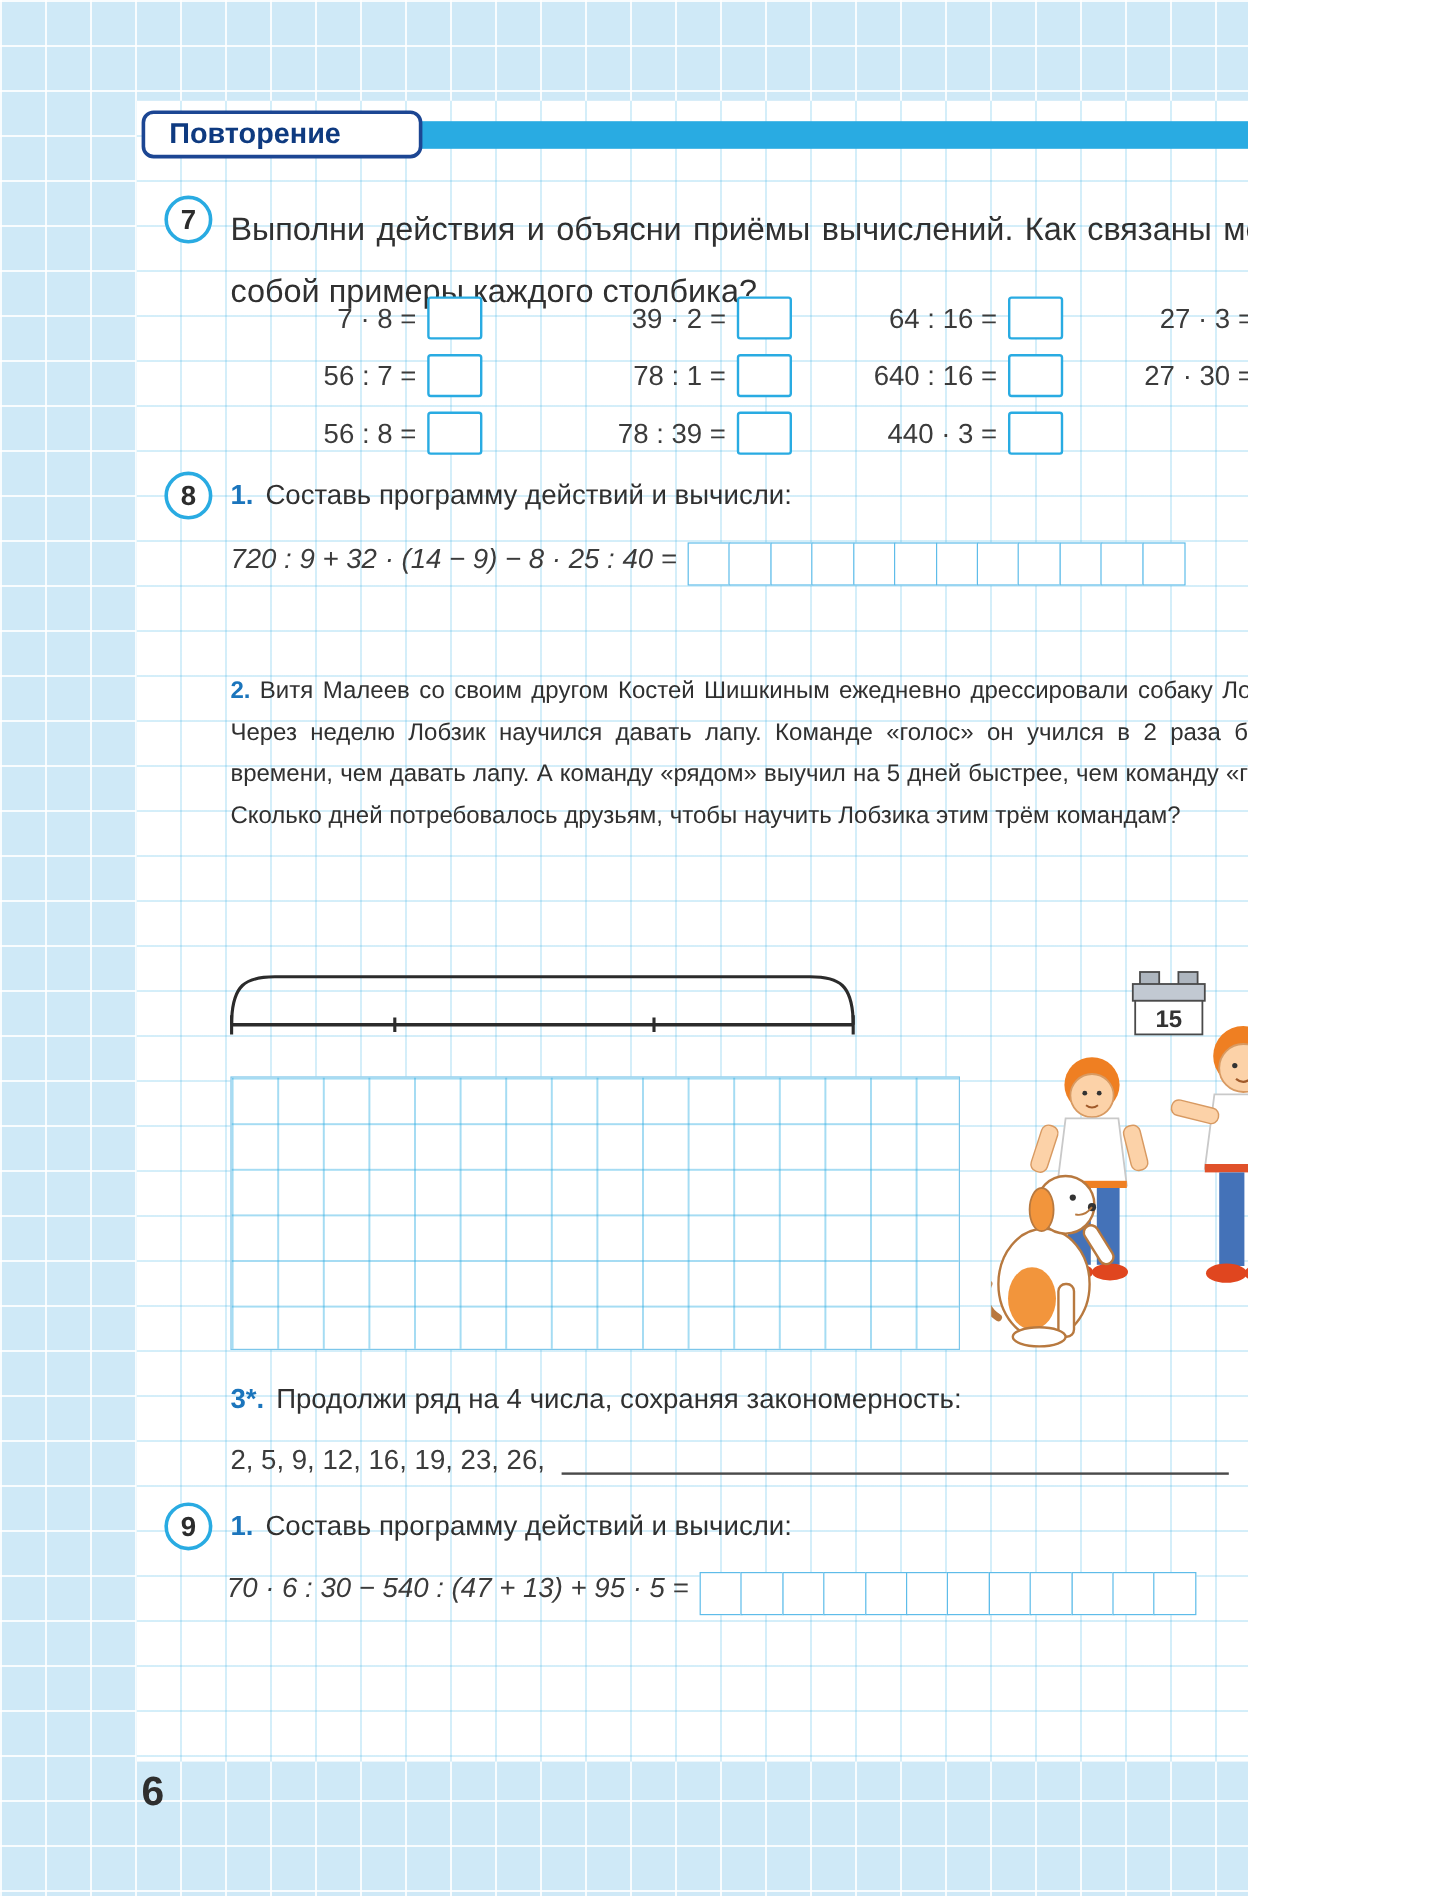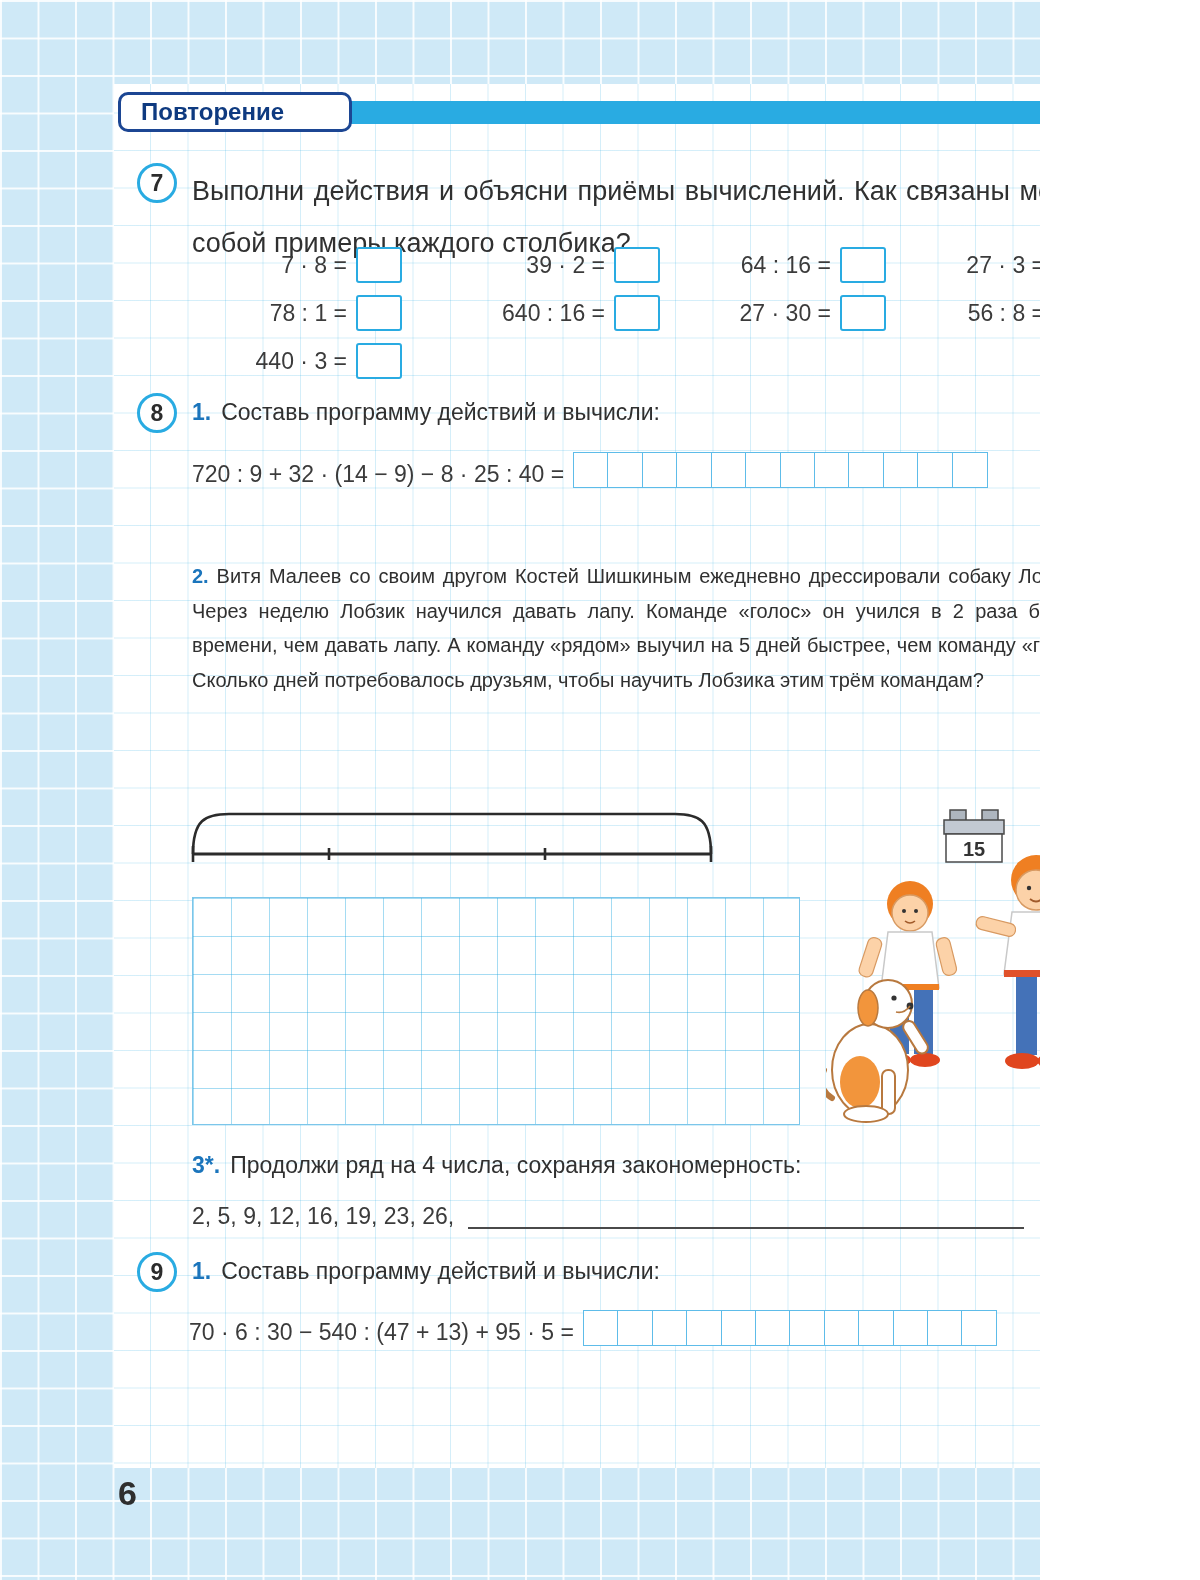--- a/index.html
+++ b/index.html
@@ -38,21 +38,21 @@
   }
   .taskline{position:absolute;font-size:23px;color:#303030;display:flex;gap:10px;white-space:nowrap;}
   .label-blue{color:#1b75bc;font-weight:700;}
   .prompt{position:absolute;font-size:27px;line-height:52px;color:#303030;text-align:justify;}
   .eqgrid{
     position:absolute;left:192px;top:246px;width:908px;
     display:grid;grid-template-columns:210px 258px 226px 1fr;row-gap:10px;
   }
   .eqcell{display:flex;align-items:center;gap:9px;height:38px;font-size:23px;color:#3b3b3b;white-space:nowrap;justify-content:flex-end;}
   .abox{width:46px;height:36px;box-sizing:border-box;border:2.5px solid #29abe2;border-radius:3px;background:#fff;flex:0 0 auto;}
-  .exprline{position:absolute;display:flex;align-items:flex-end;gap:9px;font-size:23px;color:#3b3b3b;white-space:nowrap;}
+  .exprline{position:absolute;display:flex;align-items:flex-start;gap:9px;font-size:23px;color:#3b3b3b;white-space:nowrap;font-style:italic;}
   .strip{display:flex;height:36px;}
   .strip i{display:block;width:36px;height:36px;box-sizing:border-box;background:#fff;border:1.6px solid #5ebce9;margin-left:-1.6px;}
   .strip i:first-child{margin-left:0;}
   .para{position:absolute;left:192px;top:559px;width:908px;font-size:20px;line-height:34.6px;color:#303030;text-align:justify;}
   .diagram{position:absolute;left:191px;top:804px;}
   .workgrid{
     position:absolute;left:192px;top:897px;width:608px;height:228px;box-sizing:border-box;
     border:1.6px solid #7cc6ea;background-color:#fff;
     background-image:
       linear-gradient(to right, rgba(41,171,226,.42) 0 1.3px, transparent 1.3px),
@@ -96,33 +96,41 @@
       </div>
     <div class="eqcell">
         <span>64 : 16 =</span>
         <span class="abox"></span>
       </div>
     <div class="eqcell">
         <span>27 · 3 =</span>
         <span class="abox"></span>
       </div>
     <div class="eqcell">
+        <span>56 : 7 =</span>
+        <span class="abox"></span>
+      </div>
+    <div class="eqcell">
         <span>78 : 1 =</span>
         <span class="abox"></span>
       </div>
     <div class="eqcell">
         <span>640 : 16 =</span>
         <span class="abox"></span>
       </div>
     <div class="eqcell">
         <span>27 · 30 =</span>
         <span class="abox"></span>
       </div>
     <div class="eqcell">
         <span>56 : 8 =</span>
+        <span class="abox"></span>
+      </div>
+    <div class="eqcell">
+        <span>78 : 39 =</span>
         <span class="abox"></span>
       </div>
     <div class="eqcell">
         <span>440 · 3 =</span>
         <span class="abox"></span>
       </div>
   </div>
 
   <div class="circ" style="left:137px;top:393px;">
     <span>8</span>

